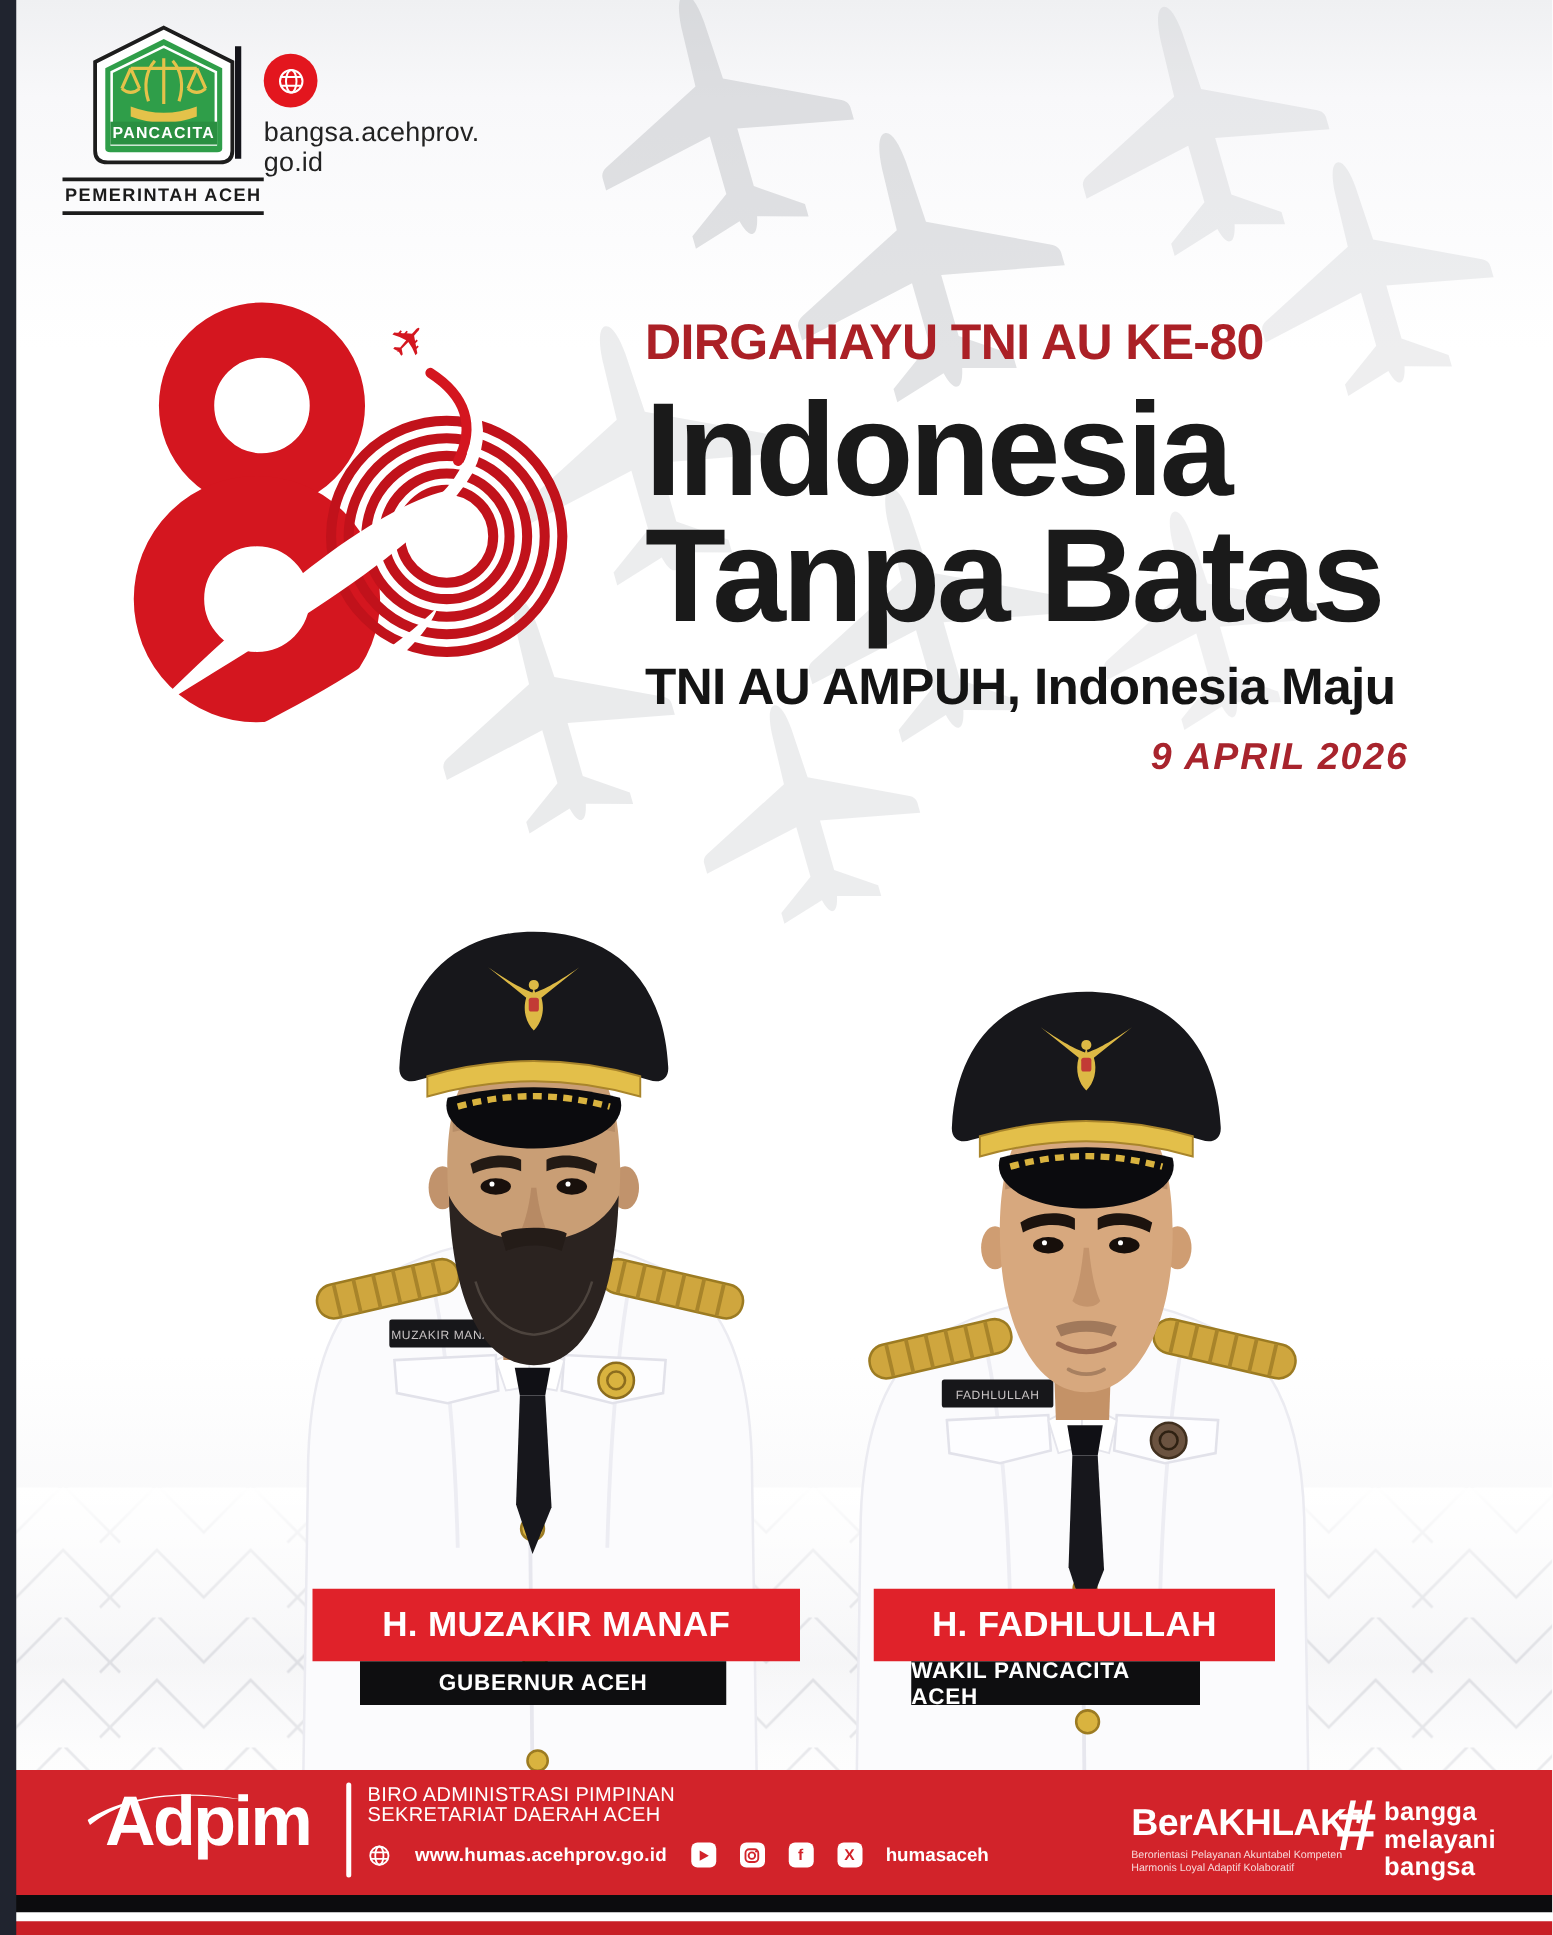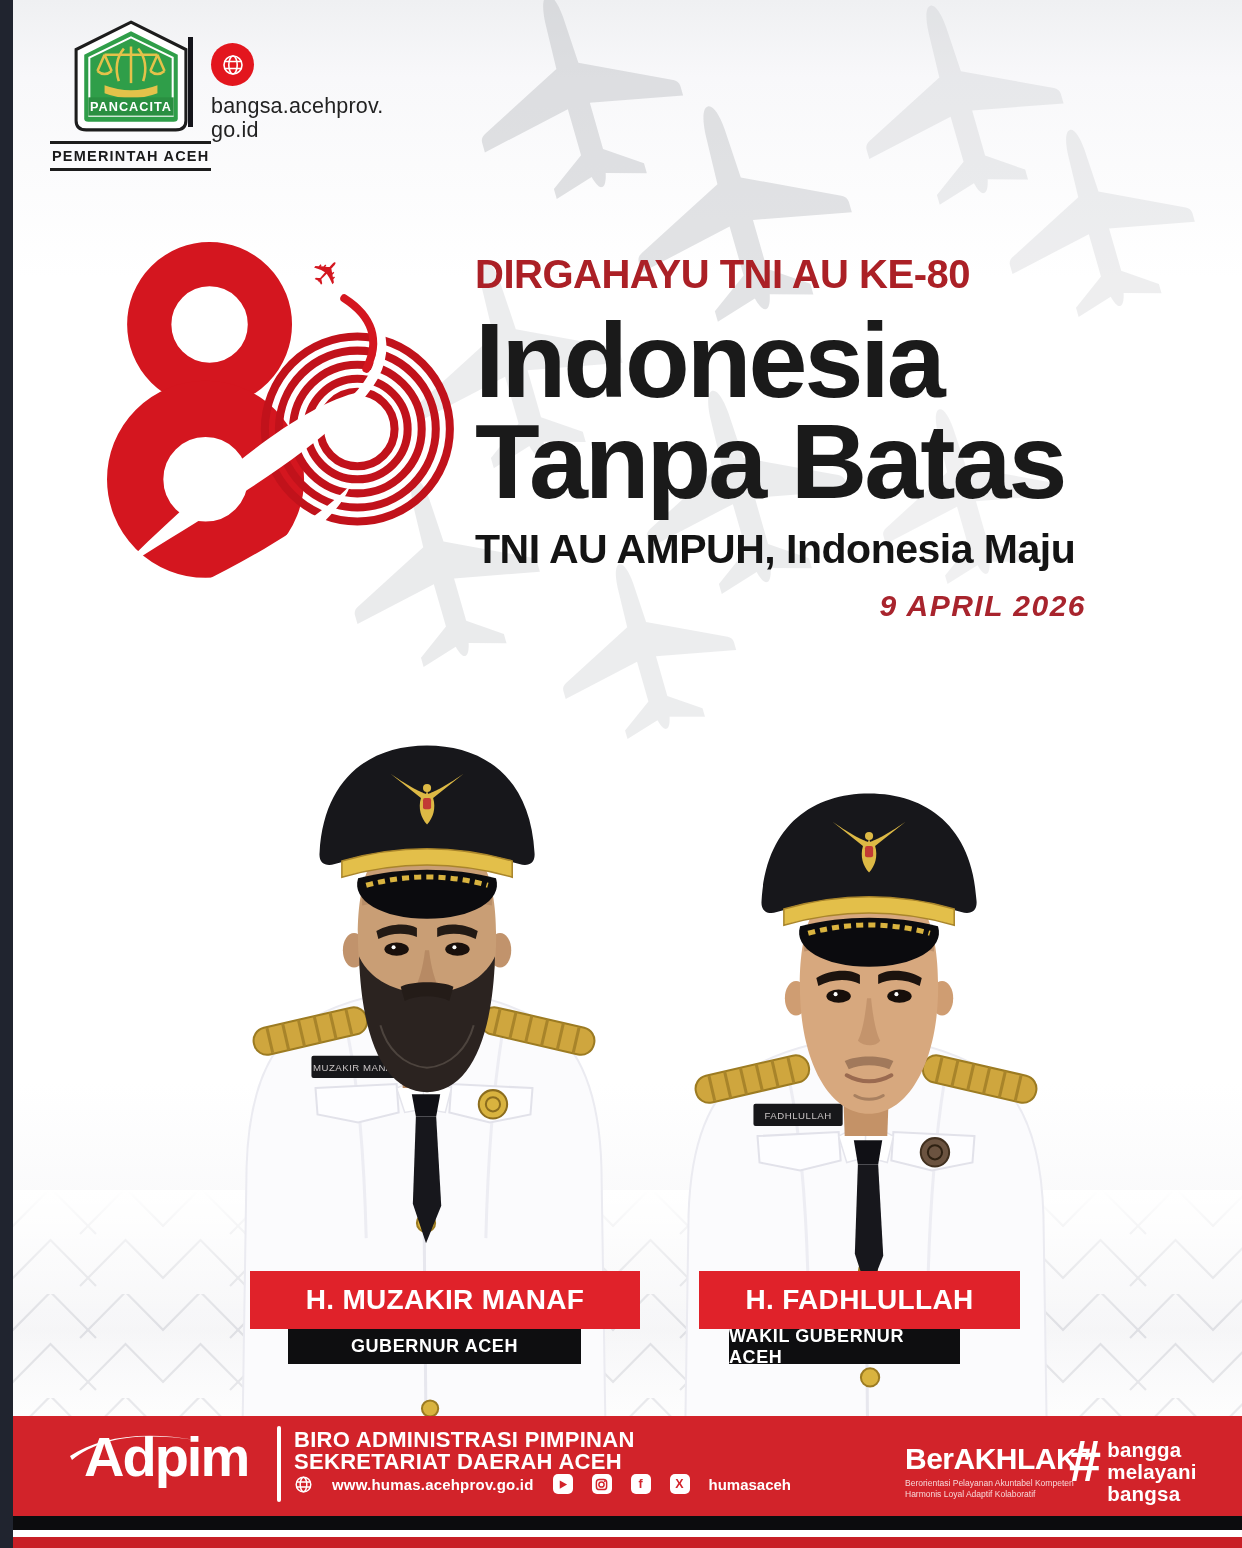--- a/index.html
+++ b/index.html
@@ -26,21 +26,21 @@
   .emblem-org { margin-top:5px; border-top:3px solid #1c1c1c; border-bottom:3px solid #1c1c1c;
     padding:4px 2px; font-size:14.5px; font-weight:bold; letter-spacing:1.2px; color:#1b1b1b; white-space:nowrap; }
   .header-divider { position:absolute; left:188px; top:37px; width:5px; height:90px; background:#14141a; z-index:10; }
   .site-badge { position:absolute; left:211px; top:43px; z-index:10; }
   .globe-circle { width:43px; height:43px; border-radius:50%; background:#e3161e;
     display:flex; align-items:center; justify-content:center; }
   .site-text { margin-top:9px; font-size:21.5px; color:#222; line-height:1.1; letter-spacing:.2px; }
 
   
   .logo80 { position:absolute; left:103px; top:240px; width:372px; height:368px; z-index:5; }
-  .hero-text { position:absolute; left:475px; top:252px; width:615px; z-index:6; }
+  .hero-text { position:absolute; left:516px; top:252px; width:615px; z-index:6; }
   .kicker { font-size:40px; font-weight:bold; color:#ab2026; letter-spacing:-.5px; white-space:nowrap; }
   .title { font-size:106px; font-weight:800; color:#1a1a1a; line-height:.93; letter-spacing:-3px; margin-top:14px; white-space:nowrap; }
   .tagline { font-size:41px; font-weight:700; color:#141414; margin-top:16px; letter-spacing:-.5px; white-space:nowrap; }
   .date { font-size:30px; font-weight:bold; font-style:italic; color:#a8242d; text-align:right; margin-top:16px; letter-spacing:1.5px; padding-right:4px; }
 
   
   .person { position:absolute; z-index:4; }
   #person1 { left:206px; top:731px; }
   #person2 { left:648px; top:779px; }
 
@@ -56,21 +56,21 @@
 
   
   .footer { position:absolute; left:0; right:0; top:1416px; height:100px; background:#d2232a; z-index:20; }
   .stripe-black { position:absolute; left:0; right:0; top:1516px; height:14px; background:#0c0c0e; z-index:21; }
   .stripe-white { position:absolute; left:0; right:0; top:1530px; height:7px; background:#ffffff; z-index:21; }
   .stripe-red2  { position:absolute; left:0; right:0; top:1537px; height:11px; background:#c81f26; z-index:21; }
 
   .adpim { position:absolute; left:84px; top:8px; color:#fff; font-size:56px; font-weight:700; letter-spacing:-2px; }
   .adpim-swoosh { position:absolute; left:70px; top:14px; width:130px; height:34px; }
   .footer-divider { position:absolute; left:277px; top:10px; width:4px; height:76px; background:#fff; border-radius:2px; }
-  .office { position:absolute; left:294px; top:13px; color:#fff; font-weight:700; font-size:22px; line-height:1.02; letter-spacing:.3px; white-space:nowrap; }
+  .office { position:absolute; left:294px; top:13px; color:#fff; font-weight:400; font-size:16px; line-height:1.02; letter-spacing:.3px; white-space:nowrap; }
   .social-row { position:absolute; left:294px; top:58px; display:flex; align-items:center; gap:19px; color:#fff; }
   .social-row .site { font-size:15px; font-weight:bold; letter-spacing:.2px; }
   .sicon { width:20px; height:20px; background:#fff; border-radius:5px; color:#d2232a;
     display:flex; align-items:center; justify-content:center; font-size:12.5px; font-weight:bold; line-height:1; }
   .handle { font-size:15px; font-weight:bold; }
 
   .berakhlak { position:absolute; left:905px; top:26px; color:#fff; }
   .ber-title { font-size:30px; font-weight:800; letter-spacing:-.5px; position:relative; display:inline-block; }
   .ber-arrow { position:absolute; right:-16px; top:-8px; }
   .ber-sub { font-size:8.5px; line-height:1.3; color:rgba(255,255,255,.82); margin-top:2px; }
@@ -320,21 +320,21 @@
         <path d="M0 24 C-6 18 -9 8 -6 -2 L-36 -26 C-16 -12 -6 -8 -1 -6 L0 -10 L1 -6 C6 -8 16 -12 36 -26 L6 -2 C9 8 6 18 0 24 Z" fill="#ddb945"></path>
         <circle cx="0" cy="-12" r="4" fill="#ddb945"></circle>
         <rect x="-4" y="-2" width="8" height="11" rx="2" fill="#c23b35"></rect>
       </g>
     </g>
   </svg>
 
   <div id="banner1-red" class="banner-red">H. MUZAKIR MANAF</div>
   <div id="banner1-black" class="banner-black">GUBERNUR ACEH</div>
   <div id="banner2-red" class="banner-red">H. FADHLULLAH</div>
-  <div id="banner2-black" class="banner-black">WAKIL GUBERNUR ACEH</div>
+  <div id="banner2-black" class="banner-black">WAKIL PANCACITA ACEH</div>
 
   <div class="footer">
     <div class="adpim">Adpim</div>
     <svg class="adpim-swoosh" viewBox="0 0 130 34">
       <path d="M2 30 C30 8 66 2 126 10 C70 0 28 8 0 26 Z" fill="#ffffff"></path>
     </svg>
     <div class="footer-divider"></div>
 
     <div class="office">
       <div>BIRO ADMINISTRASI PIMPINAN</div>

